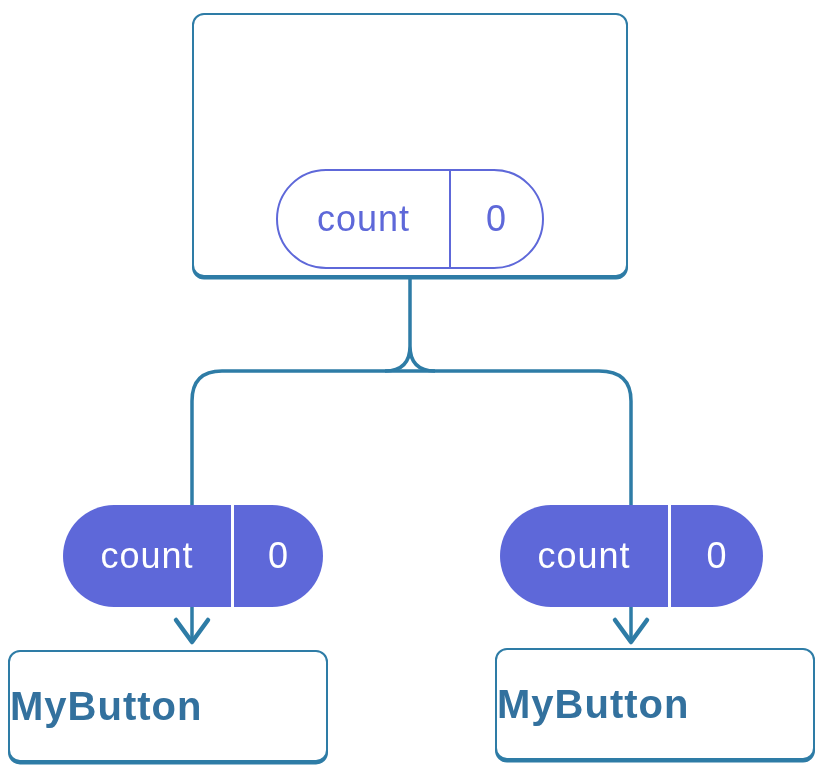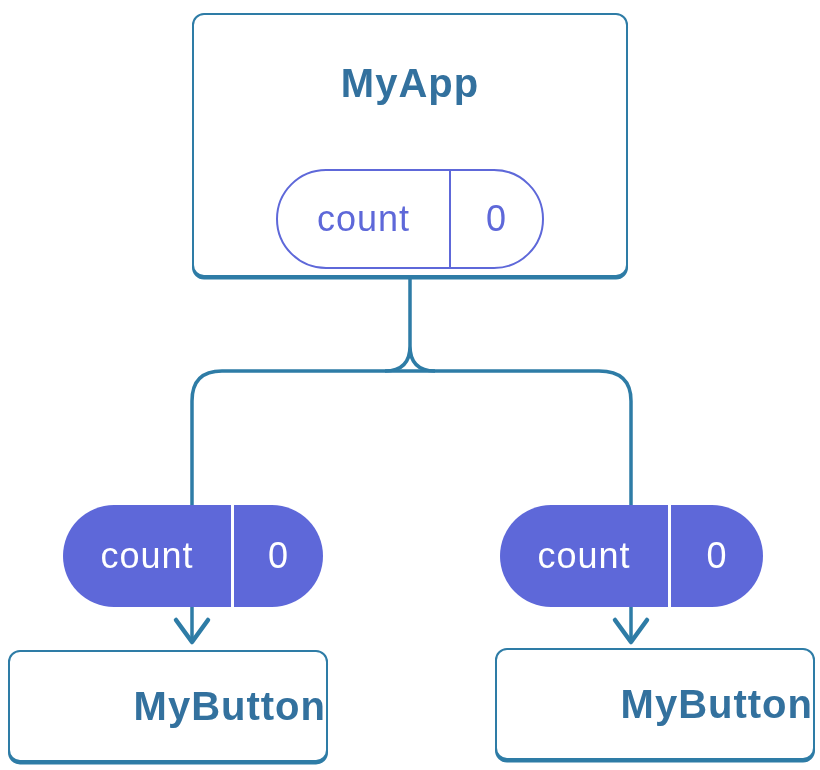--- a/index.html
+++ b/index.html
@@ -41,21 +41,21 @@
     z-index: 1;
   }
   .card-root {
     left: 192px; top: 13px;
     width: 436px; height: 264px;
   }
   .card-child {
     width: 320px; height: 112px;
     display: flex;
     align-items: center;
-    justify-content: flex-end;
+    justify-content: flex-start;
   }
   .card-child-left  { left: 8px;   top: 650px; }
   .card-child-right { left: 495px; top: 648px; }
   .card-title {
     color: var(--title-text, #33719E);
     font-size: 40px;
     font-weight: 700;
     letter-spacing: 1px;
     line-height: 1.2;
     white-space: nowrap;
@@ -116,21 +116,20 @@
 <div class="canvas">
 
   <svg class="connectors" viewBox="0 0 820 770" xmlns="http://www.w3.org/2000/svg">
     <path class="line" d="M410 277 V346 M385 371 Q410 371 410 346 Q410 371 435 371"></path>
     <path class="line" d="M192 643 V401 Q192 371 222 371 L599 371 Q631 371 631 401 V643"></path>
     <path class="line arrow" d="M176 620 L192 642 L208 620"></path>
     <path class="line arrow" d="M615 620 L631 642 L647 620"></path>
   </svg>
 
   <div class="card card-root">
-    <div class="card-title">MyApp</div>
     <div class="pill pill--outline">
       <div class="pill-cell pill-label">count</div>
       <div class="pill-cell pill-value">0</div>
     </div>
   </div>
 
   <div class="pill pill--solid pill-child-left">
     <div class="pill-cell pill-label">count</div>
     <div class="pill-cell pill-value">0</div>
   </div>

